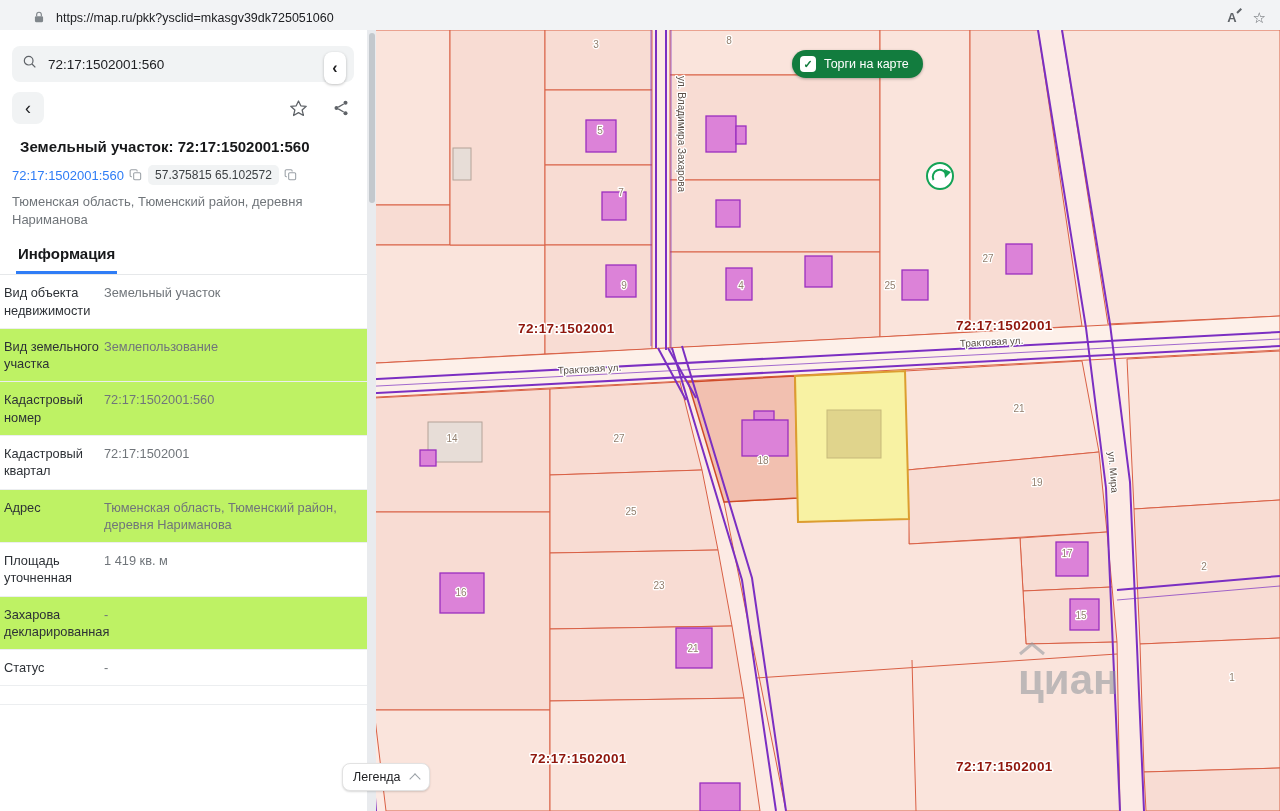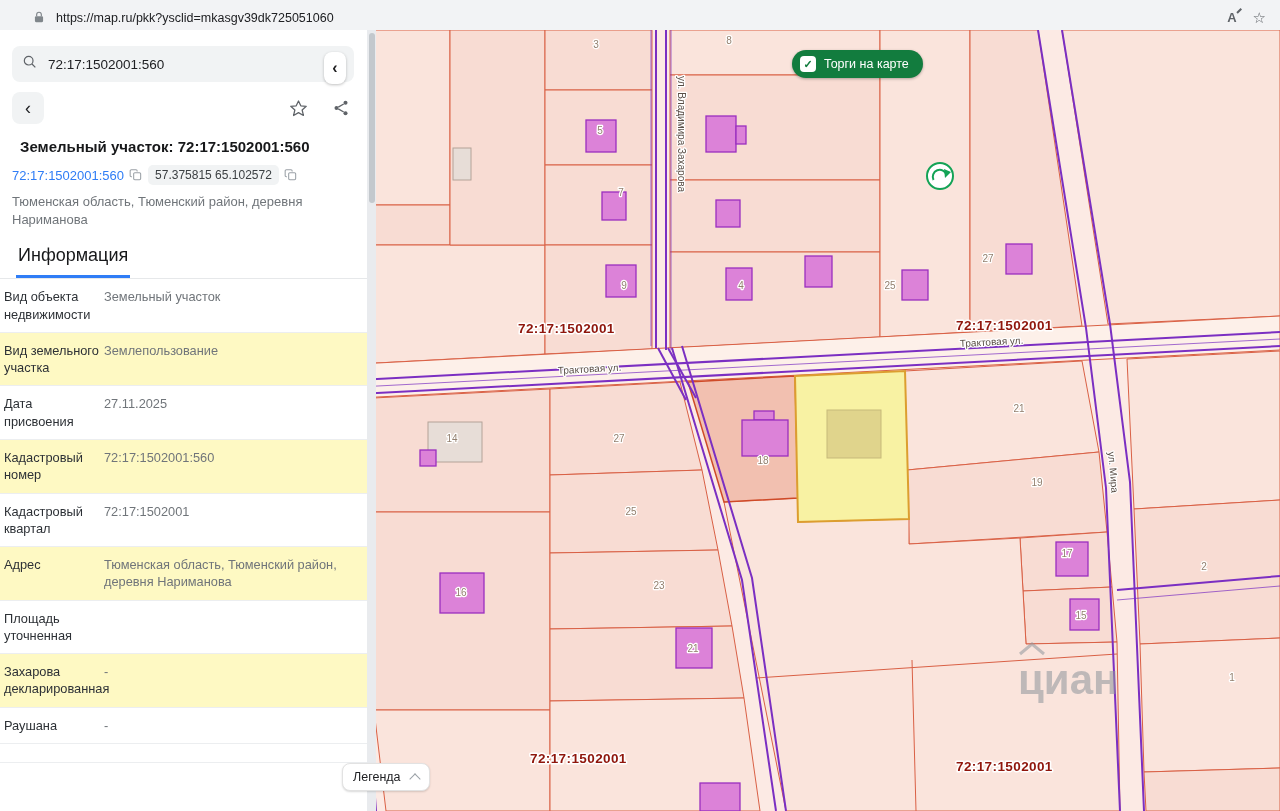--- a/index.html
+++ b/index.html
@@ -29,25 +29,25 @@
   .back-btn{width:32px;height:32px;border-radius:8px;background:#f1f3f4;border:none;font-size:18px;color:#202124;
     display:flex;align-items:center;justify-content:center;cursor:pointer;}
   .icon-row .spacer{flex:1;}
   .icon-btn{border:none;background:none;cursor:pointer;padding:4px;display:flex;align-items:center;}
   .page-title{margin:14px 22px 0 20px;font-size:15px;font-weight:bold;color:#17181a;}
   .id-row{margin:10px 22px 0 12px;display:flex;align-items:center;gap:5px;flex-wrap:nowrap;}
   .cad-link{font-size:13px;color:#2f7df6;text-decoration:none;cursor:pointer;white-space:nowrap;}
   .coord-chip{background:#f1f3f4;border-radius:5px;padding:3px 7px;font-size:12px;color:#3c4043;white-space:nowrap;}
   .addr-summary{margin:8px 22px 0 12px;font-size:13px;line-height:1.4;color:#70757a;}
   .tabs{margin-top:12px;border-bottom:1px solid #e6e8ea;padding-left:16px;}
-  .tab-active{display:inline-block;font-size:18px;font-weight:normal;color:#17181a;padding:4px 2px 9px 2px;
+  .tab-active{display:inline-block;font-size:15px;font-weight:bold;color:#17181a;padding:4px 2px 9px 2px;
     border-bottom:3px solid #2f7df6;cursor:pointer;}
   .info-table{margin-top:0;}
   .irow{display:flex;padding:9px 10px 9px 4px;border-bottom:1px solid #eceef0;box-sizing:border-box;}
-  .irow.alt{background:#fef9c3;}
+  .irow.alt{background:#bef264;}
   .ilabel{width:100px;flex:0 0 100px;font-size:12.8px;color:#2d3136;line-height:1.35;}
   .ivalue{flex:1;font-size:12.8px;color:#70757a;line-height:1.35;}
 
   
   .map{position:absolute;left:320px;top:30px;width:960px;height:781px;background:#fceae4;overflow:hidden;}
   .map svg{display:block;}
   .collapse-btn{position:absolute;left:4px;top:22px;width:22px;height:32px;background:#fff;border:none;border-radius:8px;
     box-shadow:0 1px 3px rgba(0,0,0,.25);font-size:16px;color:#1d1d1f;cursor:pointer;z-index:6;
     display:flex;align-items:center;justify-content:center;font-weight:bold;}
   .torgi-btn{position:absolute;left:472px;top:20px;height:28px;background:#127c3e;border:none;border-radius:14px;
@@ -158,45 +158,42 @@
 
     <div class="info-table">
       <div class="irow">
           <div class="ilabel">Вид объекта недвижимости</div>
           <div class="ivalue">Земельный участок</div>
         </div>
       <div class="irow alt">
           <div class="ilabel">Вид земельного участка</div>
           <div class="ivalue">Землепользование</div>
         </div>
-      <div class="irow">
-          <div class="ilabel">Дата присвоения</div>
-          <div class="ivalue">27.11.2025</div>
-        </div>
       <div class="irow alt">
           <div class="ilabel">Кадастровый номер</div>
           <div class="ivalue">72:17:1502001:560</div>
         </div>
       <div class="irow">
           <div class="ilabel">Кадастровый квартал</div>
           <div class="ivalue">72:17:1502001</div>
         </div>
       <div class="irow alt">
           <div class="ilabel">Адрес</div>
           <div class="ivalue">Тюменская область, Тюменский район, деревня Нариманова</div>
         </div>
       <div class="irow">
           <div class="ilabel">Площадь уточненная</div>
+          <div class="ivalue">1 419 кв. м</div>
         </div>
       <div class="irow alt">
           <div class="ilabel">Захарова декларированная</div>
           <div class="ivalue">-</div>
         </div>
       <div class="irow">
-          <div class="ilabel">Раушана</div>
+          <div class="ilabel">Статус</div>
           <div class="ivalue">-</div>
         </div>
       <div class="irow"></div>
 
     </div>
 
     <div class="scroll-gutter">
         <div class="scroll-thumb"></div>
       </div>
   </div>

